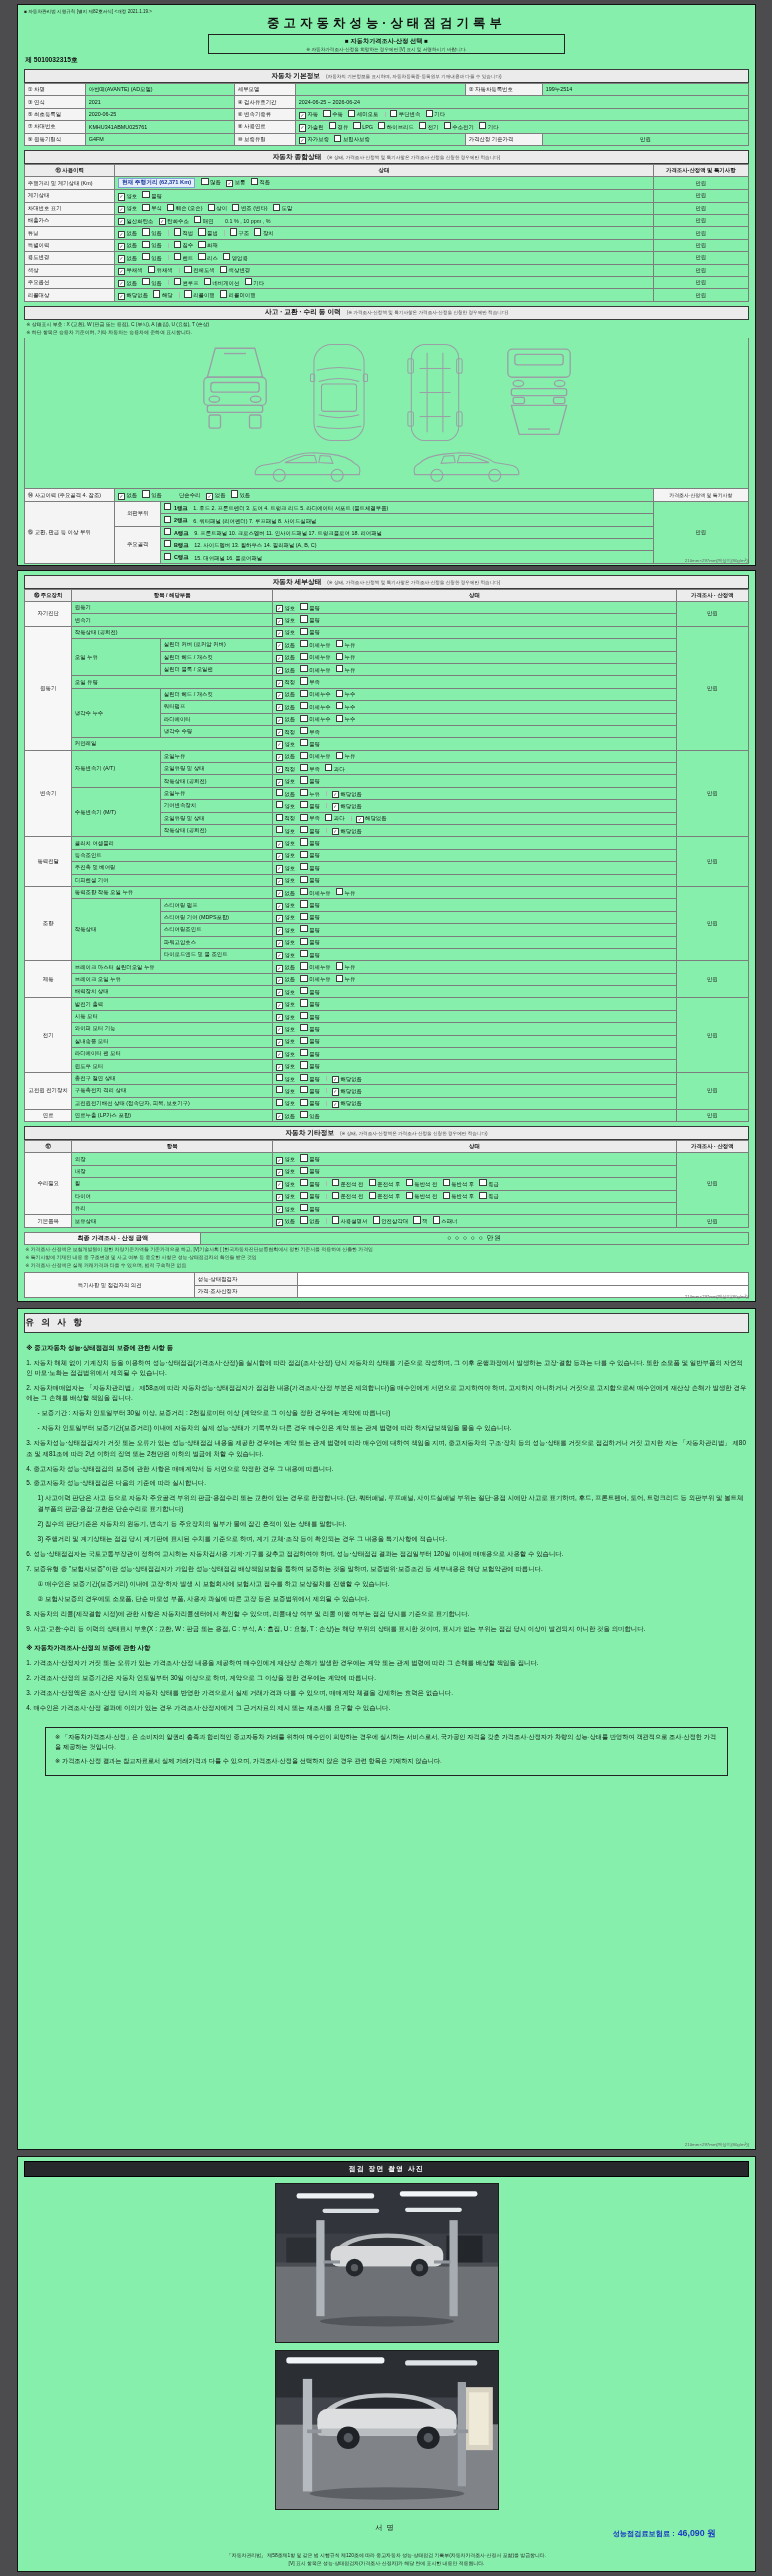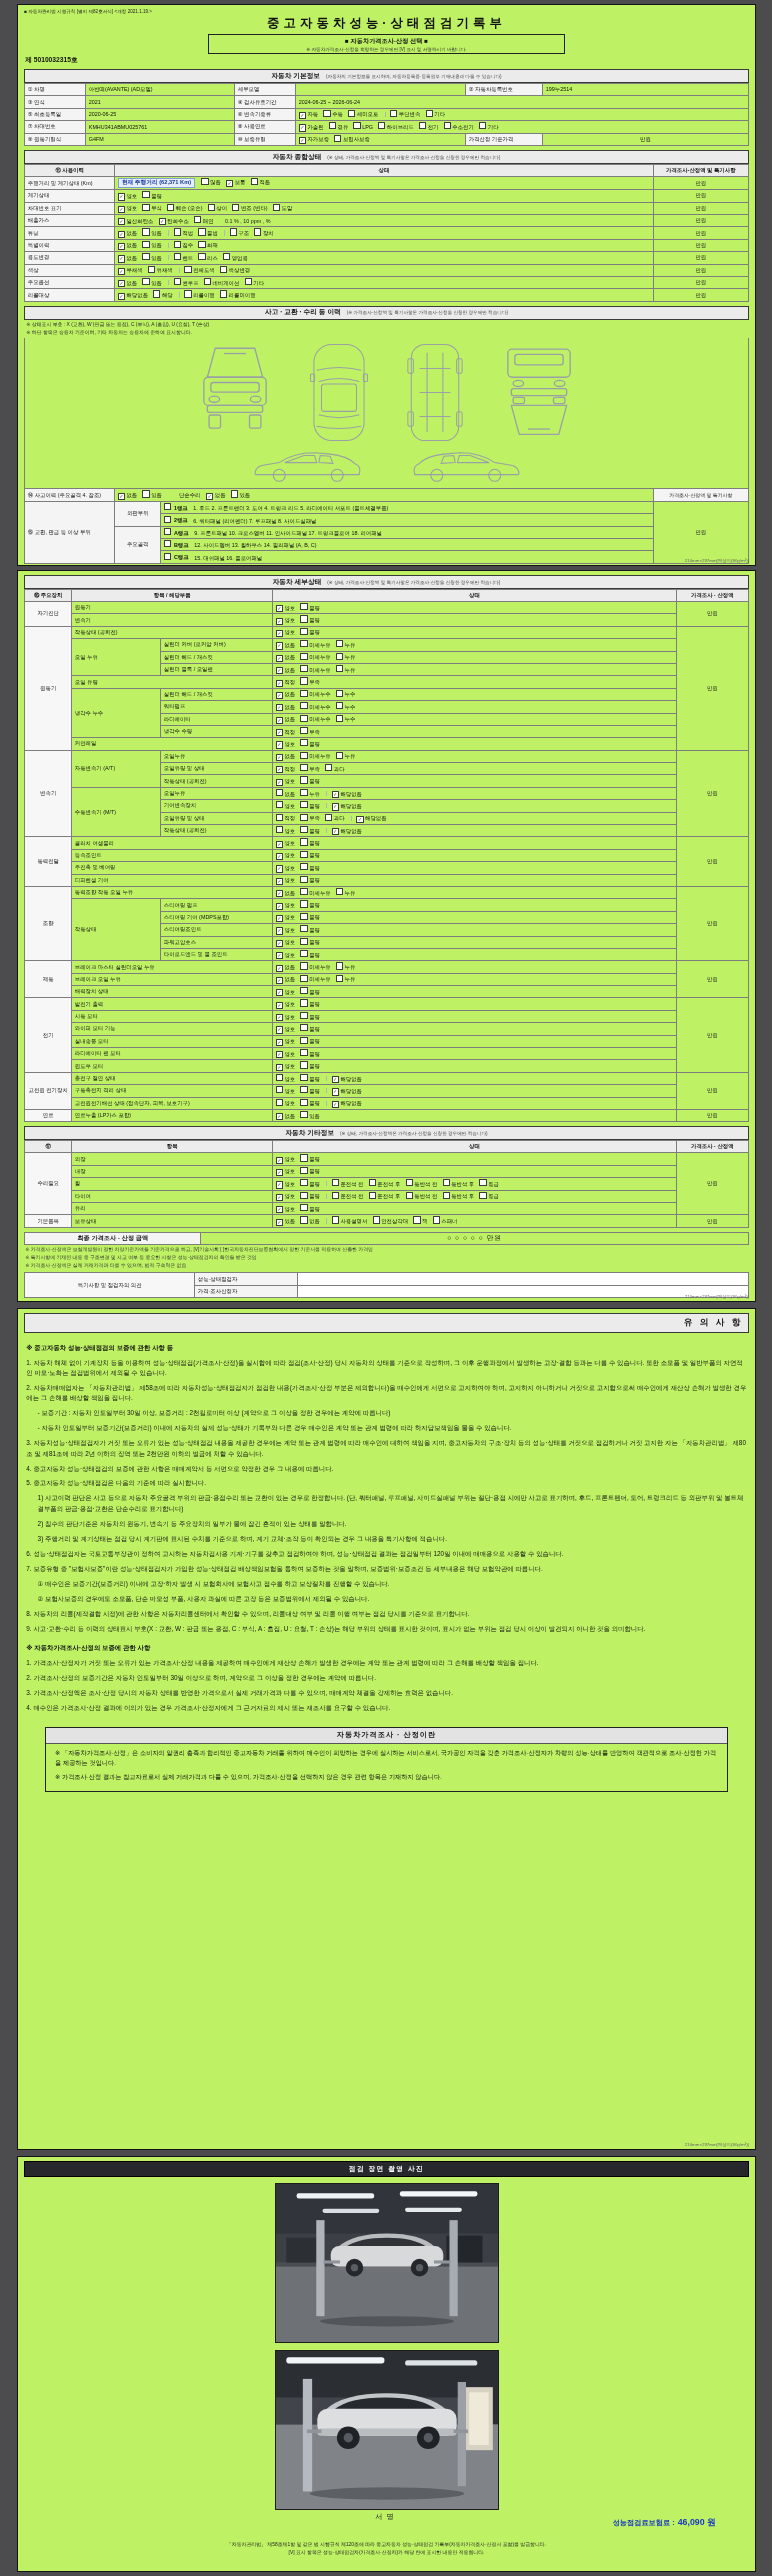--- a/index.html
+++ b/index.html
@@ -3,21 +3,21 @@
 <meta charset="utf-8">
 <style>
   html,body{margin:0;padding:0;}
   body{
     width:773px;height:2576px;position:relative;overflow:hidden;
     background:#4c4c4e;
     font-family:"Liberation Sans","DejaVu Sans",sans-serif;
     color:#111;
   }
   .panel{
-    position:absolute;left:17px;width:739px;background:#bef264;
+    position:absolute;left:17px;width:739px;background:#86efac;
     border:0.5px solid #141414;box-sizing:border-box;padding:4.1px 6.2px;overflow:hidden;
   }
   .p1{top:4.1px;height:562px;}
   .p2{top:570px;height:732px;}
   .p3{top:1308px;height:842px;}
   .p4{top:2156px;height:416px;}
 
   .top-note{font-size:4.6px;color:#222;margin-bottom:1px;}
   .doc-title{font-size:12.4px;font-weight:bold;text-align:center;letter-spacing:4.1px;margin:1px 0 2.1px;}
   .sub-box{width:350px;margin:1px auto 2.1px;border:0.8px solid #222;text-align:center;padding:1.5px 2.1px;}
@@ -49,37 +49,37 @@
     font-weight:bold;padding:0 3.1px;margin-right:6.2px;font-size:5.7px;}
   .postval{margin-left:6.2px;color:#222;}
   .inl{margin:0 4.1px 0 10.3px;}
 
   .legend{font-size:4.9px;color:#222;margin:2.1px 0 1px 2.1px;line-height:1.4;}
   .diagrams{border:0.5px solid #7d7d7d;border-top:none;padding:3.1px 0 2.1px;}
   .diag-row{display:flex;justify-content:center;align-items:flex-end;gap:36px;}
   .diag-row2{display:flex;justify-content:center;align-items:center;gap:46px;margin-top:3.1px;}
   .diag,.diag-side{display:block;}
 
-  .notice-title{background:#ebebeb;border:0.5px solid #3a3a3a;text-align:right;font-size:8.8px;
+  .notice-title{background:#ebebeb;border:0.5px solid #3a3a3a;text-align:left;font-size:8.8px;
     font-weight:bold;letter-spacing:7.2px;padding:3.1px 0;margin-bottom:5.2px;font-family:Liberation Serif, serif;}
   .nl{margin:4.6px 2.1px;font-size:6.4px;line-height:1.62;color:#111;white-space:normal;}
   .nl-h{font-weight:bold;margin-top:9.3px;}
   .nl-s{margin-left:13.4px;}
   .price-box{border:0.8px solid #222;margin:13.4px 20.6px 0;padding:0 0 5.2px;}
   .pb-title{background:#e3e3e3;border-bottom:0.5px solid #555;text-align:center;font-weight:bold;
     font-size:7.2px;padding:2.6px 0;letter-spacing:1px;}
   .pbl{font-size:6.2px;line-height:1.6;margin:4.1px 9.3px;}
 
   .paper-note{position:absolute;right:6.2px;bottom:2.1px;font-size:4.4px;color:#666;}
 
   .photo-bar{background:#26282c;color:#fff;text-align:center;font-size:6.7px;font-weight:bold;
     padding:2.6px 0;border:0.5px solid #000;letter-spacing:1.5px;}
   .photo{width:222px;height:158px;border:0.5px solid #1d1d1d;margin:6.2px auto 0;background:#2f3237;}
   .photo svg{width:100%;height:100%;display:block;}
-  .sig-area{position:relative;height:30px;margin-top:0;}
+  .sig-area{position:relative;height:30px;margin-top:11px;}
   .sig-label{position:absolute;left:0;right:0;top:2.1px;text-align:center;font-size:7.2px;
     color:#222;letter-spacing:4.1px;}
   .fee{position:absolute;right:33px;top:7px;color:#1b3bc4;font-weight:bold;font-size:7.2px;}
   .fee-v{font-size:8.8px;margin-left:3.1px;}
   .legal{margin-top:1px;text-align:center;font-size:4.9px;color:#222;line-height:1.55;}
   .legal p{margin:0.5px 0;}
   .fn{font-size:4.9px;color:#333;margin:1px 1px;line-height:1.4;}
   #final-notes{margin:2.1px 0 3.1px;}
   .rk{margin-right:4.1px;}
 </style>
@@ -687,21 +687,20 @@
       <p class="nl nl-s">②  보험사보증의 경우에도 소모품, 단순 마모성 부품, 사용자 과실에 따른 고장 등은 보증범위에서 제외될 수 있습니다.</p>
       <p class="nl nl-n">8.  자동차의 리콜(제작결함 시정)에 관한 사항은 자동차리콜센터에서 확인할 수 있으며, 리콜대상 여부 및 리콜 이행 여부는 점검 당시를 기준으로 표기합니다.</p>
       <p class="nl nl-n">9.  사고·교환·수리 등 이력의 상태표시 부호(X : 교환, W : 판금 또는 용접, C : 부식, A : 흠집, U : 요철, T : 손상)는 해당 부위의 상태를 표시한 것이며, 표시가 없는 부위는 점검 당시 이상이 발견되지 아니한 것을 의미합니다.</p>
       <p class="nl nl-h">※ 자동차가격조사·산정의 보증에 관한 사항</p>
       <p class="nl nl-n">1.  가격조사·산정자가 거짓 또는 오류가 있는 가격조사·산정 내용을 제공하여 매수인에게 재산상 손해가 발생한 경우에는 계약 또는 관계 법령에 따라 그 손해를 배상할 책임을 집니다.</p>
       <p class="nl nl-n">2.  가격조사·산정의 보증기간은 자동차 인도일부터 30일 이상으로 하며, 계약으로 그 이상을 정한 경우에는 계약에 따릅니다.</p>
       <p class="nl nl-n">3.  가격조사·산정액은 조사·산정 당시의 자동차 상태를 반영한 가격으로서 실제 거래가격과 다를 수 있으며, 매매계약 체결을 강제하는 효력은 없습니다.</p>
       <p class="nl nl-n">4.  매수인은 가격조사·산정 결과에 이의가 있는 경우 가격조사·산정자에게 그 근거자료의 제시 또는 재조사를 요구할 수 있습니다.</p>
     </div>
   <div class="price-box">
-    <div class="pb-title">자동차가격조사 · 산정이란</div>
     <div id="pricebox-lines">
         <p class="pbl">※ 「자동차가격조사·산정」은 소비자의 알권리 충족과 합리적인 중고자동차 거래를 위하여 매수인이 희망하는 경우에 실시하는 서비스로서, 국가공인 자격을 갖춘 가격조사·산정자가 차량의 성능·상태를 반영하여 객관적으로 조사·산정한 가격을 제공하는 것입니다.</p>
         <p class="pbl">※ 가격조사·산정 결과는 참고자료로서 실제 거래가격과 다를 수 있으며, 가격조사·산정을 선택하지 않은 경우 관련 항목은 기재하지 않습니다.</p>
       </div>
   </div>
   <div class="paper-note">210mm×297mm[백상지(80g/m²)]</div>
 </div>
 
 <div class="panel p4">
   <div class="photo-bar">점검 장면 촬영 사진</div>

